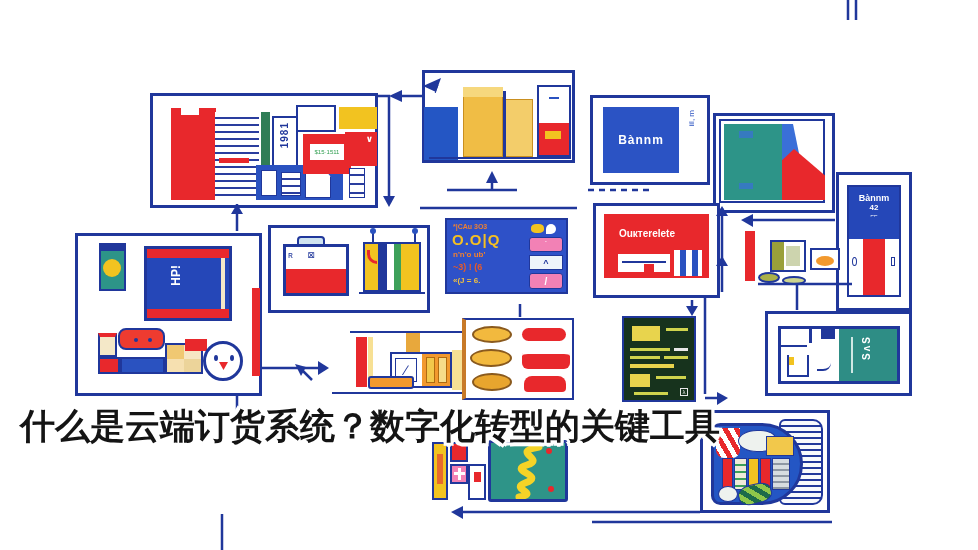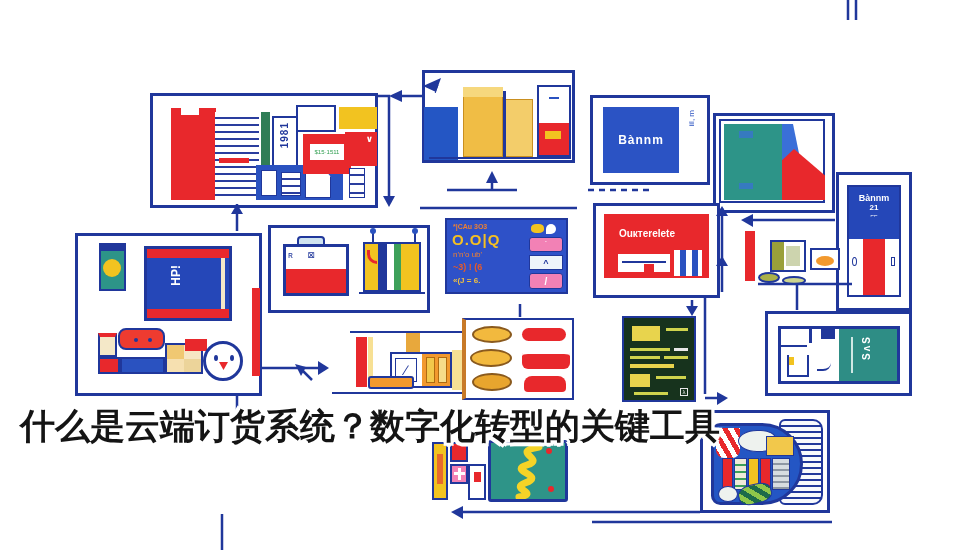--- a/index.html
+++ b/index.html
@@ -107,21 +107,21 @@
       <div class="s" style="left:61px;top:28px;width:43px;height:51px;background:#e8282c;clip-path:polygon(28% 0,100% 52%,100% 100%,0 100%,0 22%);"></div>
       <div class="s" style="left:18px;top:10px;width:14px;height:7px;background:#3a6fd8;opacity:.7;"></div>
       <div class="s" style="left:18px;top:62px;width:14px;height:6px;background:#3a6fd8;opacity:.7;"></div>
     </div>
   </div>
 
   <div class="panel" style="left:836px;top:172px;width:76px;height:139px;">
     <div class="s" style="left:8px;top:10px;width:54px;height:112px;border:2px solid #20379b;background:#fff;">
       <div class="s" style="left:0;top:0;width:50px;height:52px;background:#2547b8;color:#fff;text-align:center;">
         <div style="font-size:9px;font-weight:bold;margin-top:6px;">Bànnm</div>
-        <div style="font-size:8px;font-weight:bold;">21</div>
+        <div style="font-size:8px;font-weight:bold;">42</div>
         <div style="font-size:6px;">⌐⌐</div>
       </div>
       <div class="s" style="left:14px;top:52px;width:22px;height:56px;background:#e8282c;"></div>
       <div class="s" style="left:3px;top:70px;width:5px;height:9px;border:1px solid #20379b;border-radius:50%;"></div>
       <div class="s" style="left:42px;top:70px;width:4px;height:9px;border:1px solid #20379b;"></div>
     </div>
   </div>
 
   <div class="panel" style="left:75px;top:233px;width:187px;height:163px;">
     <div class="s" style="left:21px;top:7px;width:27px;height:48px;background:#2d9488;border:2px solid #20379b;">
@@ -173,21 +173,21 @@
     <div class="s" style="left:88px;top:64px;width:66px;height:2px;background:#20379b;"></div>
     <div class="s" style="left:101px;top:2px;width:2px;height:12px;background:#20379b;"></div>
     <div class="s" style="left:99px;top:0px;width:6px;height:6px;background:#2a52c0;border-radius:50%;"></div>
     <div class="s" style="left:143px;top:2px;width:2px;height:12px;background:#20379b;"></div>
     <div class="s" style="left:141px;top:0px;width:6px;height:6px;background:#2a52c0;border-radius:50%;"></div>
   </div>
 
   <div class="panel" style="left:445px;top:218px;width:123px;height:76px;border-width:2px;background:#2e51c8;">
     <div class="s" style="left:6px;top:3px;color:#f08030;font-size:7px;font-weight:bold;">*|CAu 3O3</div>
     <div class="s" style="left:5px;top:11px;color:#f5c022;font-size:15px;font-weight:900;letter-spacing:1px;">O.O|Q</div>
-    <div class="s" style="left:6px;top:30px;color:#f08030;font-size:8px;font-weight:normal;">n'n'o ub'</div>
+    <div class="s" style="left:6px;top:30px;color:#f08030;font-size:8px;font-weight:bold;">n'n'o ub'</div>
     <div class="s" style="left:6px;top:42px;color:#e85a28;font-size:9px;font-weight:bold;">~3) ! (6</div>
     <div class="s" style="left:6px;top:56px;color:#f0c040;font-size:8px;font-weight:bold;">«(J = 6.</div>
     <div class="s" style="left:84px;top:4px;width:13px;height:9px;background:#f2c320;border-radius:40%;"></div>
     <div class="s" style="left:99px;top:4px;width:10px;height:10px;background:#fff;border-radius:50% 50% 50% 0;"></div>
     <div class="s" style="left:82px;top:17px;width:34px;height:15px;background:#f281b5;border:1px solid #20379b;border-radius:3px;color:#fff;font-size:7px;text-align:center;">·</div>
     <div class="s" style="left:82px;top:35px;width:34px;height:15px;background:#eef4fa;border:1px solid #20379b;color:#20379b;font-size:9px;font-weight:bold;text-align:center;line-height:14px;">^</div>
     <div class="s" style="left:82px;top:53px;width:34px;height:16px;background:#f281b5;border:1px solid #20379b;border-radius:3px;color:#fff;font-size:10px;font-weight:bold;text-align:center;line-height:15px;">/</div>
   </div>
 
   <div class="panel" style="left:593px;top:203px;width:127px;height:95px;">

